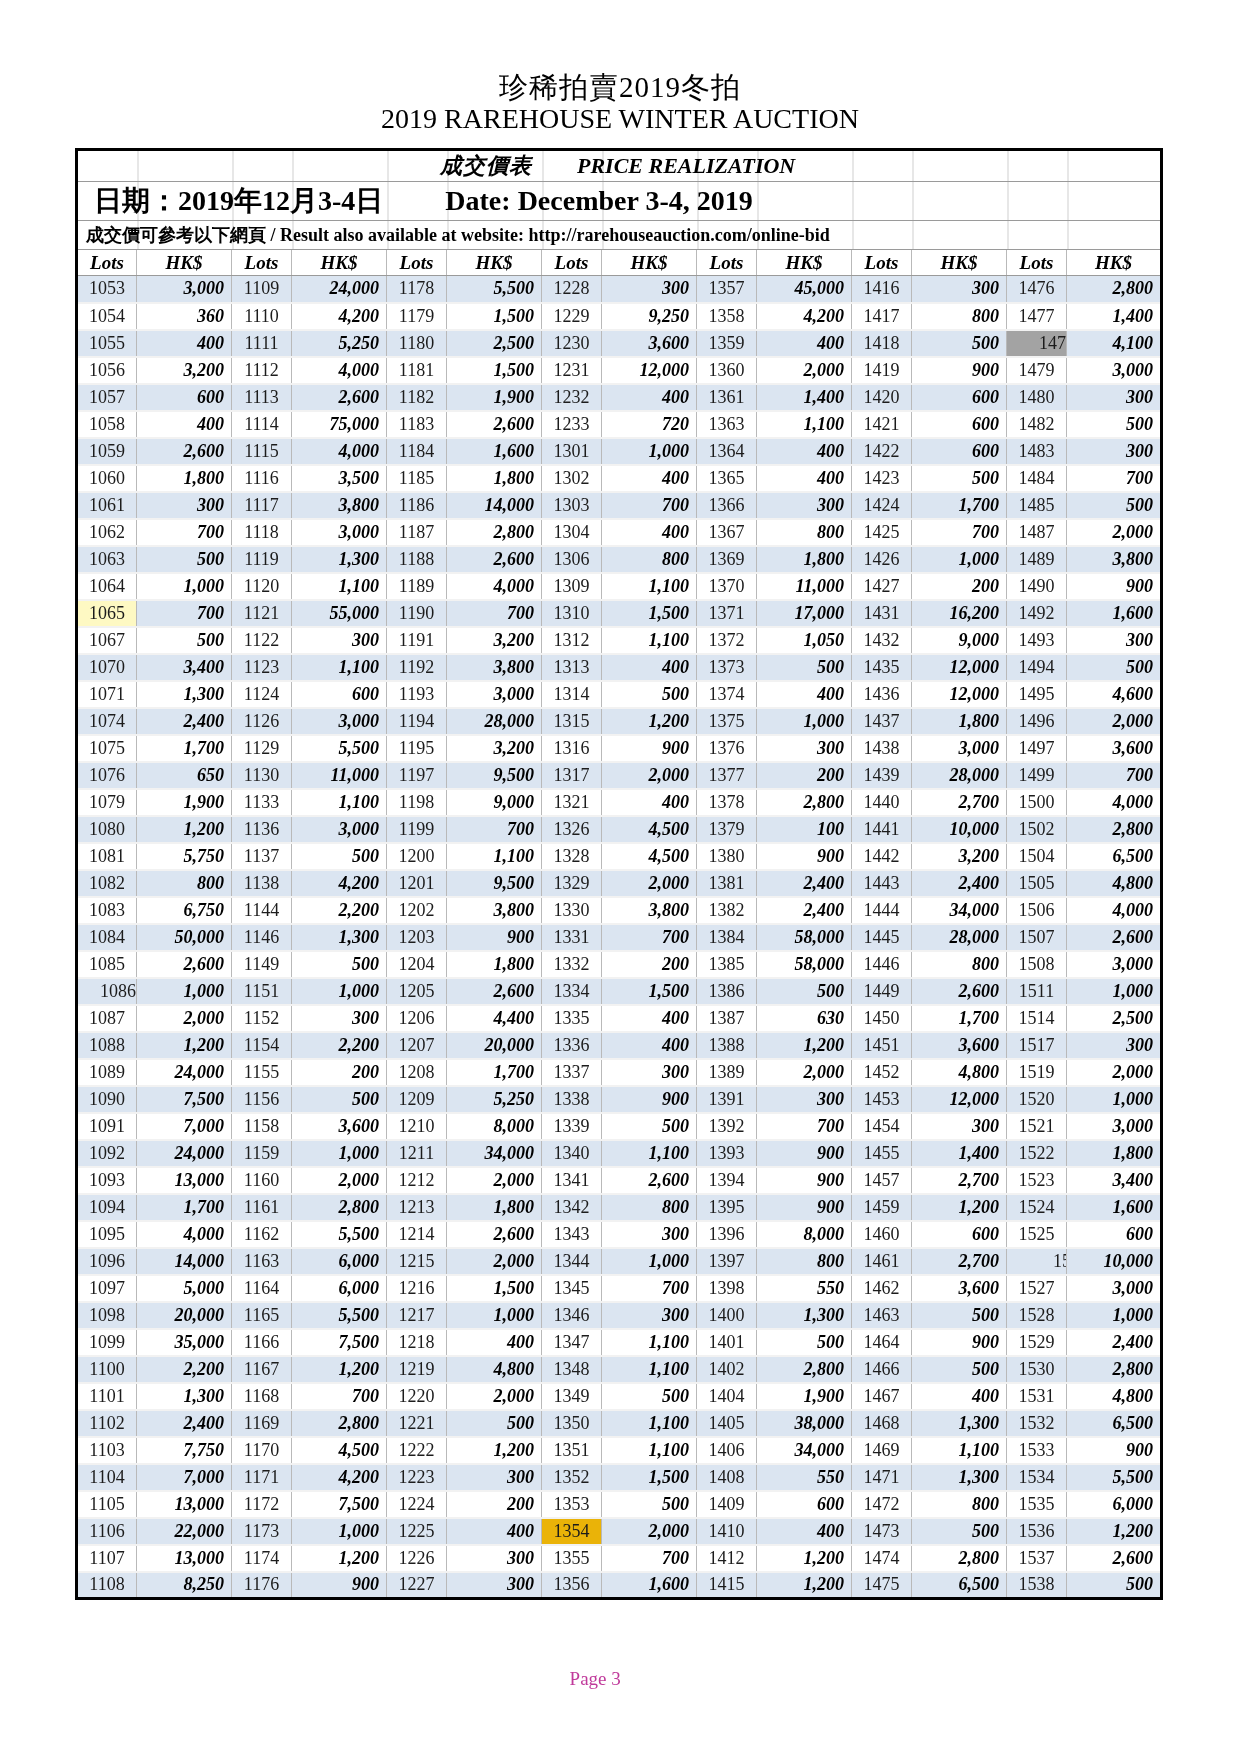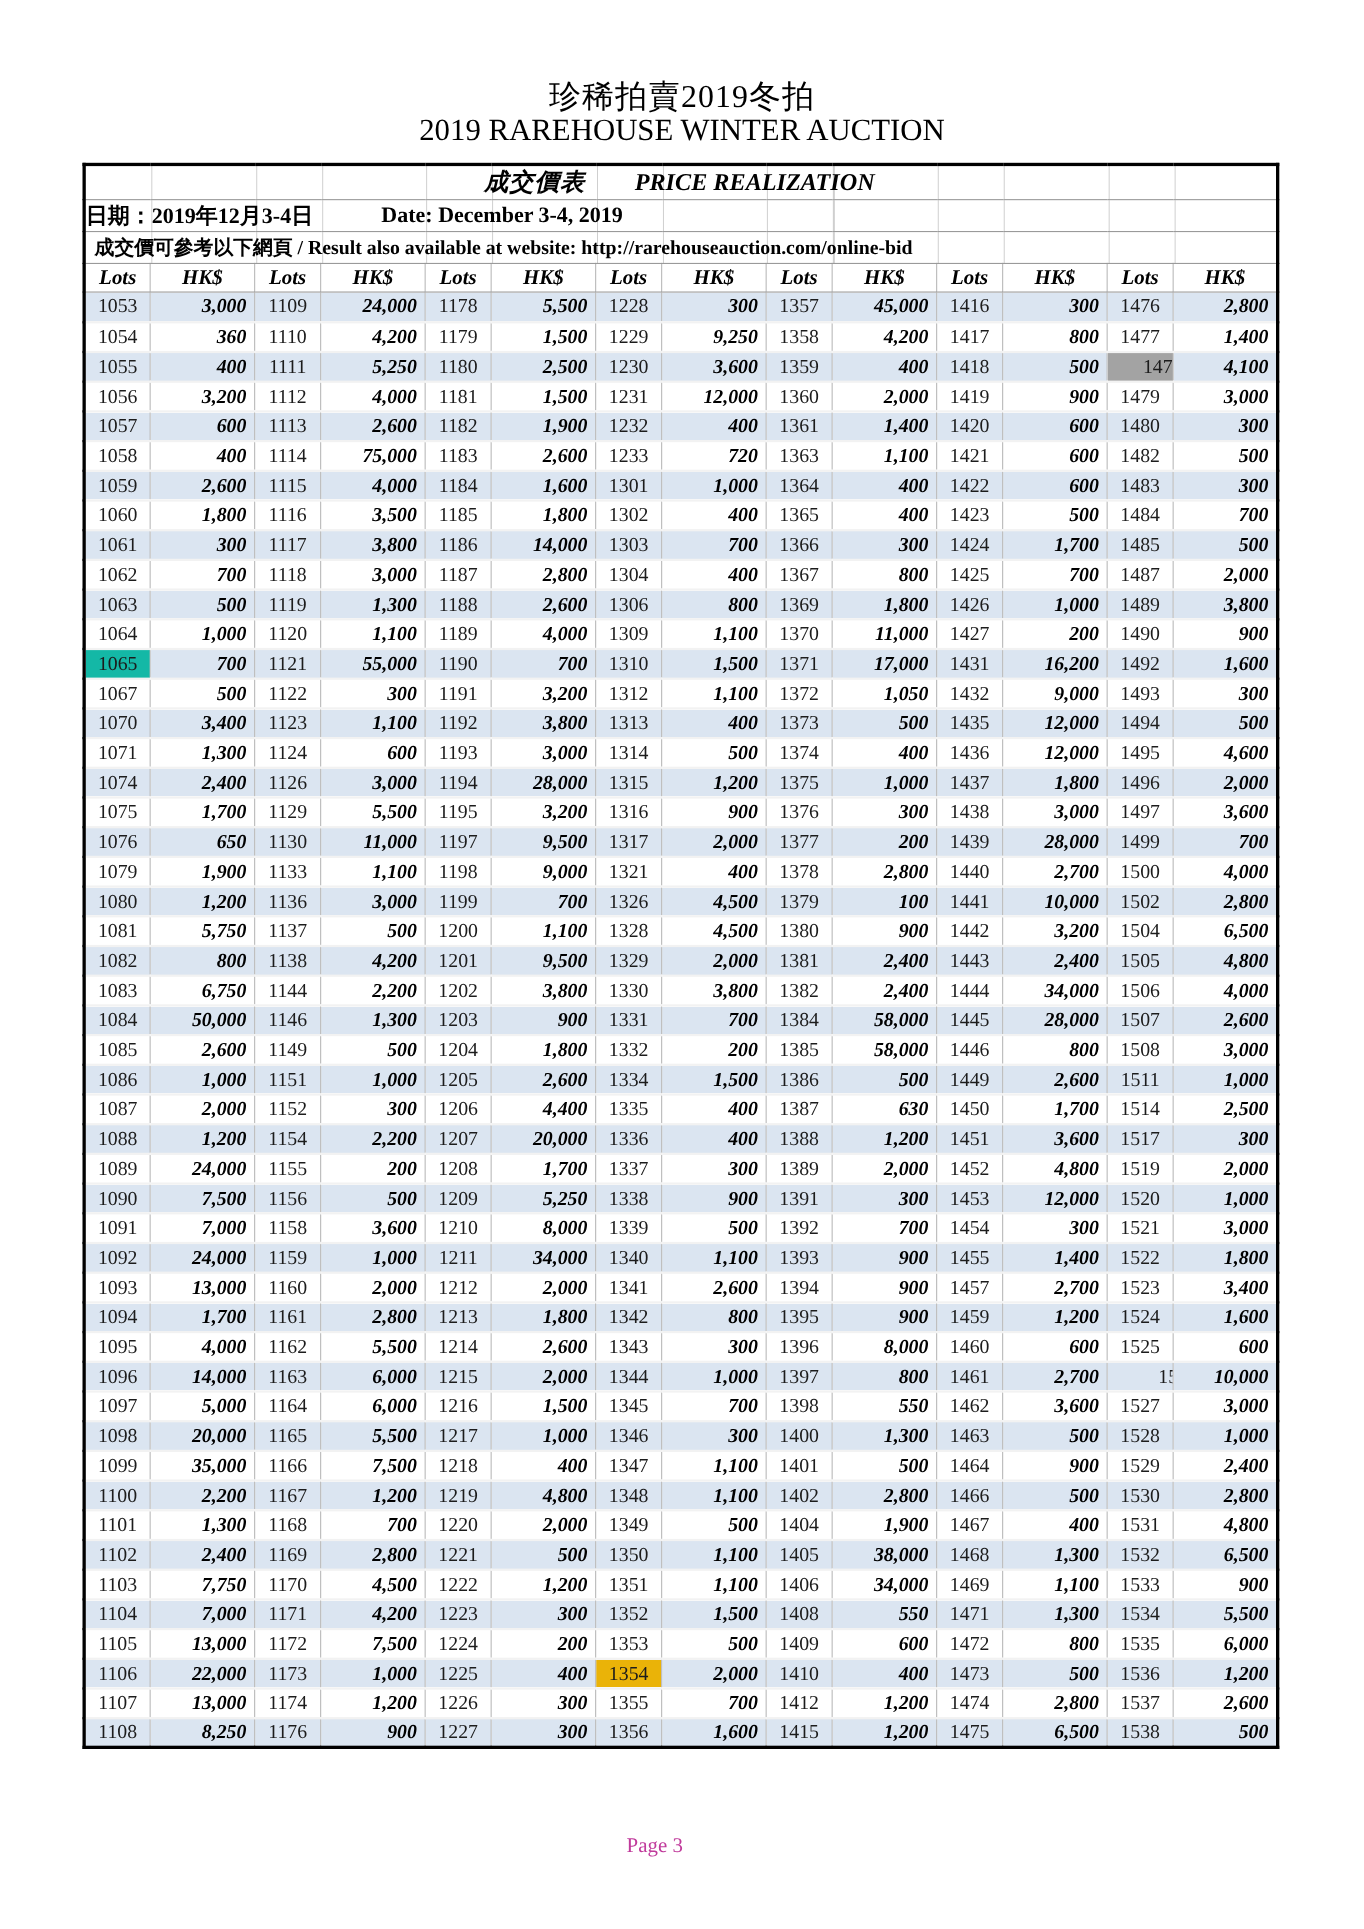--- a/index.html
+++ b/index.html
@@ -39,22 +39,22 @@
       transparent 0px, transparent 59px, #cfcfcf 59px, #cfcfcf 60px,
       transparent 60px, transparent 154px, #cfcfcf 154px, #cfcfcf 155px);
   }
   .row-pr-inner {
     display:flex; align-items:center; gap:45px;
     padding-left:362px; background:transparent;
     font-size:22px; font-weight:bold; font-style:italic;
   }
   .row-date-inner {
     display:flex; align-items:center; gap:62px;
-    padding-left:0;
-    font-size:20px; font-weight:bold;
+    padding-left:16px;
+    font-size:28px; font-weight:bold;
   }
   .row-web-inner {
     padding-left:8px;
     font-size:18px; font-weight:bold;
   }
   .pr-zh { letter-spacing:1px; }
   
   .col-hdr td {
     height:26px;
     font-size:19px; font-weight:bold; font-style:italic;
@@ -336,21 +336,21 @@
           <td class="lot">1309</td>
           <td class="hk">1,100</td>
           <td class="lot">1370</td>
           <td class="hk">11,000</td>
           <td class="lot">1427</td>
           <td class="hk">200</td>
           <td class="lot">1490</td>
           <td class="hk">900</td>
         </tr>
         <tr class="data-row">
-          <td class="lot" style="background: #14b8a6; margin-top: 12px;">1065</td>
+          <td class="lot" style="background: #fef9c3; margin-top: 12px;">1065</td>
           <td class="hk" style="background: rgb(219, 229, 241);">700</td>
           <td class="lot" style="background: rgb(219, 229, 241);">1121</td>
           <td class="hk" style="background: rgb(219, 229, 241);">55,000</td>
           <td class="lot" style="background: rgb(219, 229, 241);">1190</td>
           <td class="hk" style="background: rgb(219, 229, 241);">700</td>
           <td class="lot" style="background: rgb(219, 229, 241);">1310</td>
           <td class="hk" style="background: rgb(219, 229, 241);">1,500</td>
           <td class="lot" style="background: rgb(219, 229, 241);">1371</td>
           <td class="hk" style="background: rgb(219, 229, 241);">17,000</td>
           <td class="lot" style="background: rgb(219, 229, 241);">1431</td>
@@ -560,21 +560,21 @@
           <td class="lot">1332</td>
           <td class="hk">200</td>
           <td class="lot">1385</td>
           <td class="hk">58,000</td>
           <td class="lot">1446</td>
           <td class="hk">800</td>
           <td class="lot">1508</td>
           <td class="hk">3,000</td>
         </tr>
         <tr class="data-row">
-          <td class="lot" style="background: rgb(219, 229, 241);">1086</td>
+          <td class="lot" style="background: rgb(219, 229, 241); text-align: right;">1086</td>
           <td class="hk" style="background: rgb(219, 229, 241);">1,000</td>
           <td class="lot" style="background: rgb(219, 229, 241);">1151</td>
           <td class="hk" style="background: rgb(219, 229, 241);">1,000</td>
           <td class="lot" style="background: rgb(219, 229, 241);">1205</td>
           <td class="hk" style="background: rgb(219, 229, 241);">2,600</td>
           <td class="lot" style="background: rgb(219, 229, 241);">1334</td>
           <td class="hk" style="background: rgb(219, 229, 241);">1,500</td>
           <td class="lot" style="background: rgb(219, 229, 241);">1386</td>
           <td class="hk" style="background: rgb(219, 229, 241);">500</td>
           <td class="lot" style="background: rgb(219, 229, 241);">1449</td>

